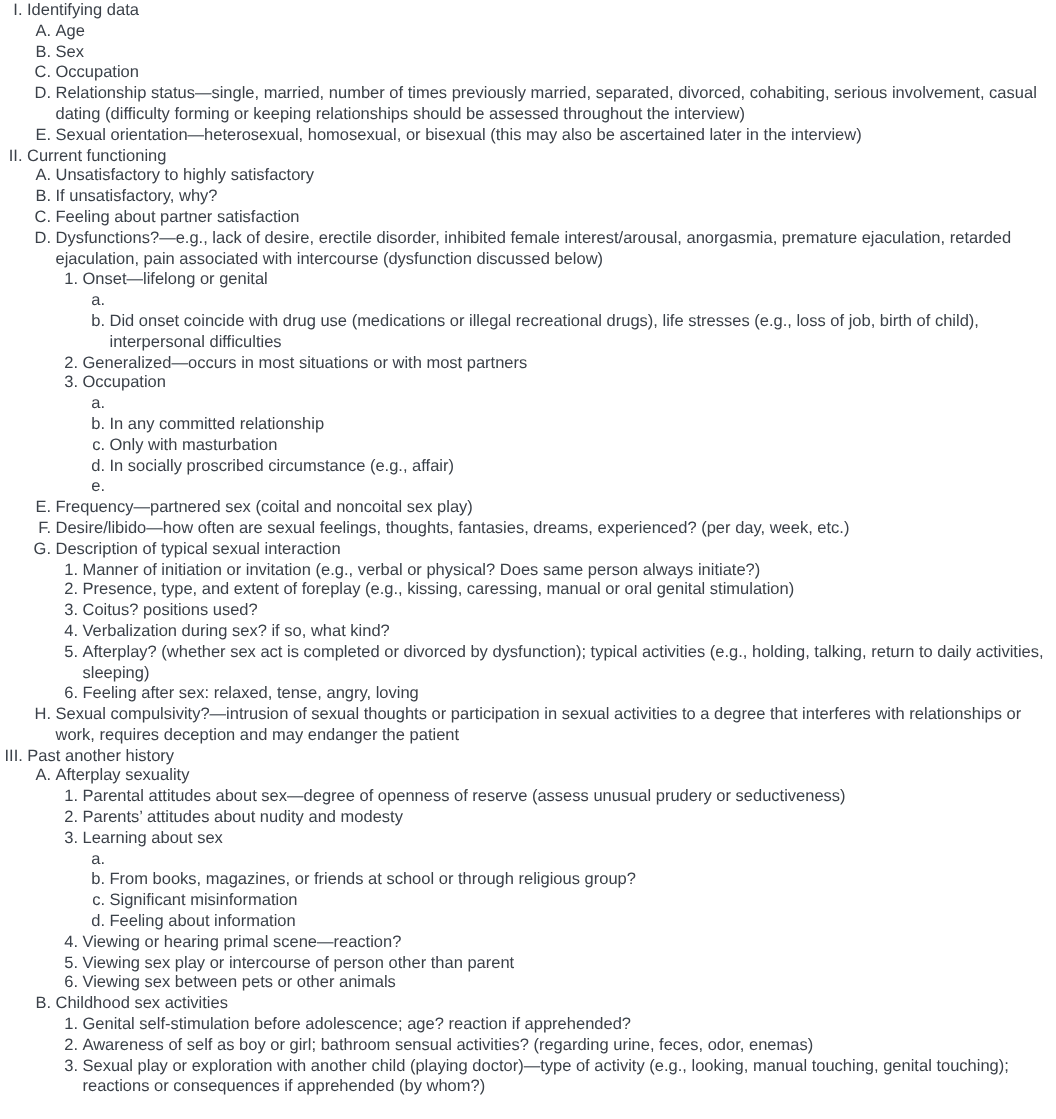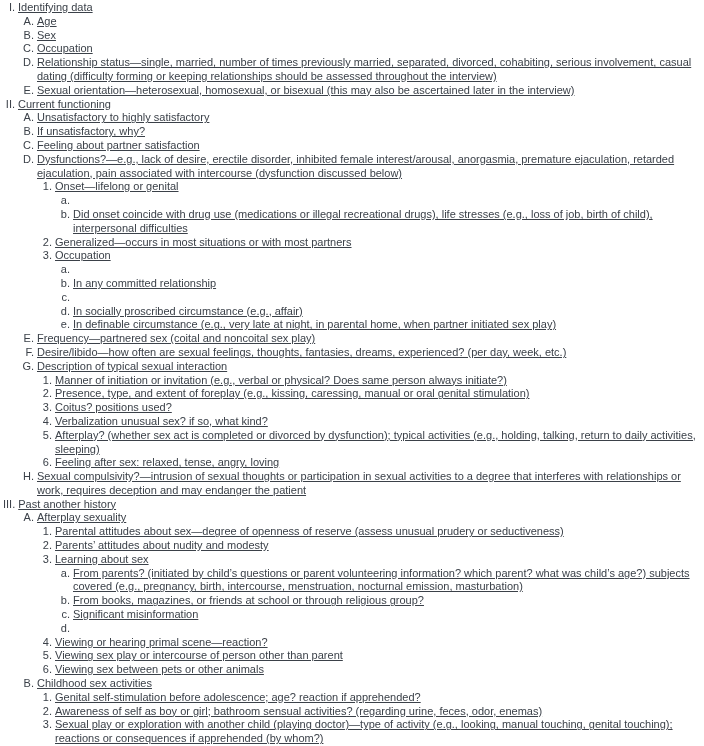--- a/index.html
+++ b/index.html
@@ -25,21 +25,20 @@
   }
   .lbl {
     flex: 0 0 12px;
     text-align: right;
     margin-right: 3px;
     white-space: nowrap;
   }
   .txt {
     flex: 1 1 auto;
     min-width: 0;
-    text-decoration: underline;
   }
   .lvl0 { padding-left: 0; }
   .lvl1 { padding-left: 19px; }
   .lvl2 { padding-left: 37px; }
   .lvl3 { padding-left: 55px; }
 </style>
 </head>
 <body style="color: rgb(59, 65, 73); background: rgb(255, 255, 255);">
 
 <div class="page">
@@ -127,30 +126,30 @@
     <span class="lbl">a.</span>
   </div>
 
   <div class="item lvl3">
     <span class="lbl">b.</span>
     <span class="txt">In any committed relationship</span>
   </div>
 
   <div class="item lvl3">
     <span class="lbl">c.</span>
+    <span class="txt">Only with masturbation</span>
   </div>
 
   <div class="item lvl3">
     <span class="lbl">d.</span>
     <span class="txt">In socially proscribed circumstance (e.g., affair)</span>
   </div>
 
   <div class="item lvl3">
     <span class="lbl">e.</span>
-    <span class="txt">In definable circumstance (e.g., very late at night, in parental home, when partner initiated sex play)</span>
   </div>
 
   <div class="item lvl1">
     <span class="lbl">E.</span>
     <span class="txt">Frequency—partnered sex (coital and noncoital sex play)</span>
   </div>
 
   <div class="item lvl1">
     <span class="lbl">F.</span>
     <span class="txt">Desire/libido—how often are sexual feelings, thoughts, fantasies, dreams, experienced? (per day, week, etc.)</span>
@@ -171,21 +170,21 @@
     <span class="txt">Presence, type, and extent of foreplay (e.g., kissing, caressing, manual or oral genital stimulation)</span>
   </div>
 
   <div class="item lvl2">
     <span class="lbl">3.</span>
     <span class="txt">Coitus? positions used?</span>
   </div>
 
   <div class="item lvl2">
     <span class="lbl">4.</span>
-    <span class="txt">Verbalization unusual sex? if so, what kind?</span>
+    <span class="txt">Verbalization during sex? if so, what kind?</span>
   </div>
 
   <div class="item lvl2">
     <span class="lbl">5.</span>
     <span class="txt">Afterplay? (whether sex act is completed or divorced by dysfunction); typical activities (e.g., holding, talking, return to daily activities, sleeping)</span>
   </div>
 
   <div class="item lvl2">
     <span class="lbl">6.</span>
     <span class="txt">Feeling after sex: relaxed, tense, angry, loving</span>
@@ -216,35 +215,35 @@
     <span class="txt">Parents’ attitudes about nudity and modesty</span>
   </div>
 
   <div class="item lvl2">
     <span class="lbl">3.</span>
     <span class="txt">Learning about sex</span>
   </div>
 
   <div class="item lvl3">
     <span class="lbl">a.</span>
-    <span class="txt">From parents? (initiated by child’s questions or parent volunteering information? which parent? what was child’s age?) subjects covered (e.g., pregnancy, birth, intercourse, menstruation, nocturnal emission, masturbation)</span>
   </div>
 
   <div class="item lvl3">
     <span class="lbl">b.</span>
     <span class="txt">From books, magazines, or friends at school or through religious group?</span>
   </div>
 
   <div class="item lvl3">
     <span class="lbl">c.</span>
     <span class="txt">Significant misinformation</span>
   </div>
 
   <div class="item lvl3">
     <span class="lbl">d.</span>
+    <span class="txt">Feeling about information</span>
   </div>
 
   <div class="item lvl2">
     <span class="lbl">4.</span>
     <span class="txt">Viewing or hearing primal scene—reaction?</span>
   </div>
 
   <div class="item lvl2">
     <span class="lbl">5.</span>
     <span class="txt">Viewing sex play or intercourse of person other than parent</span>

